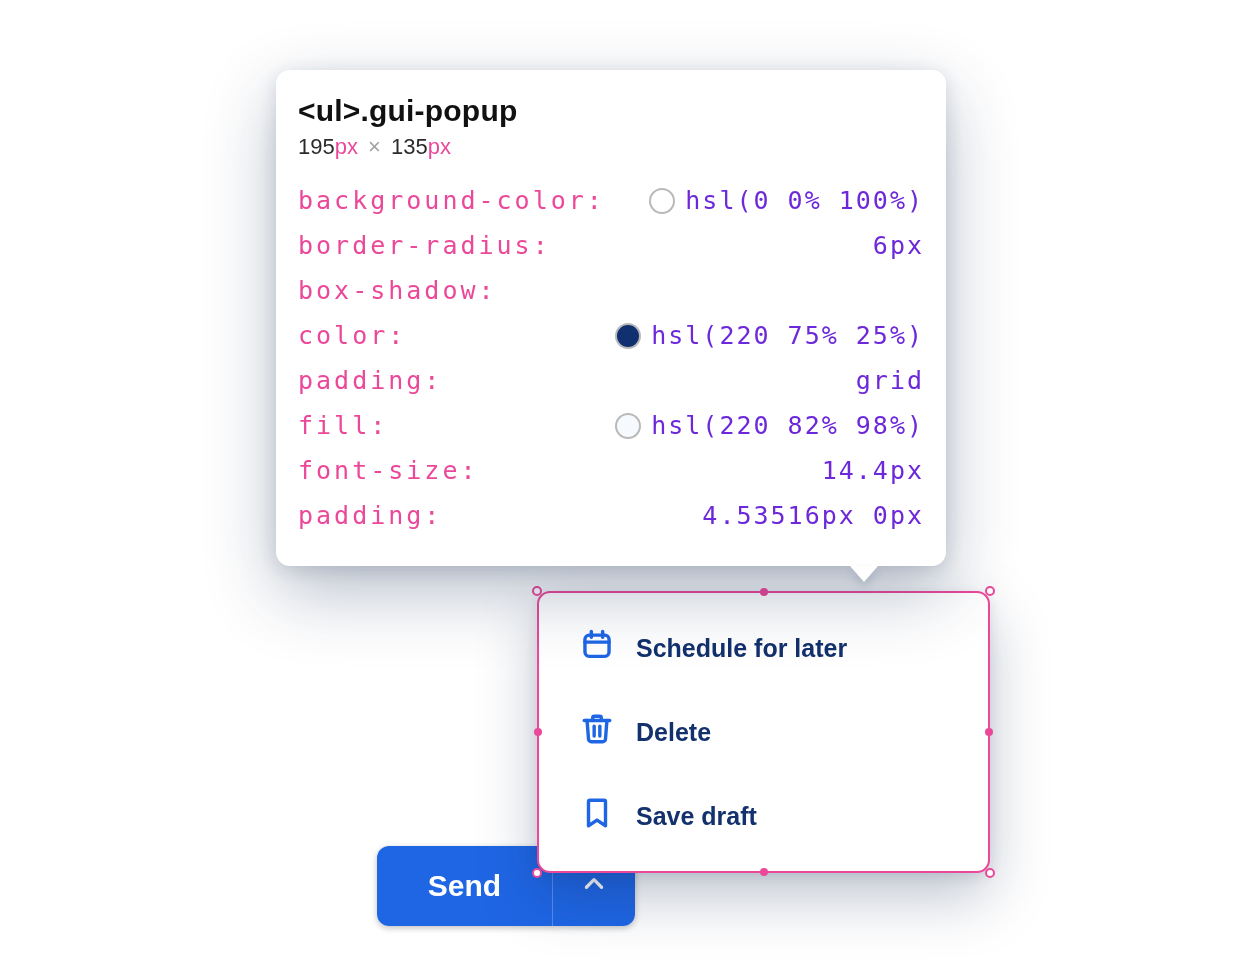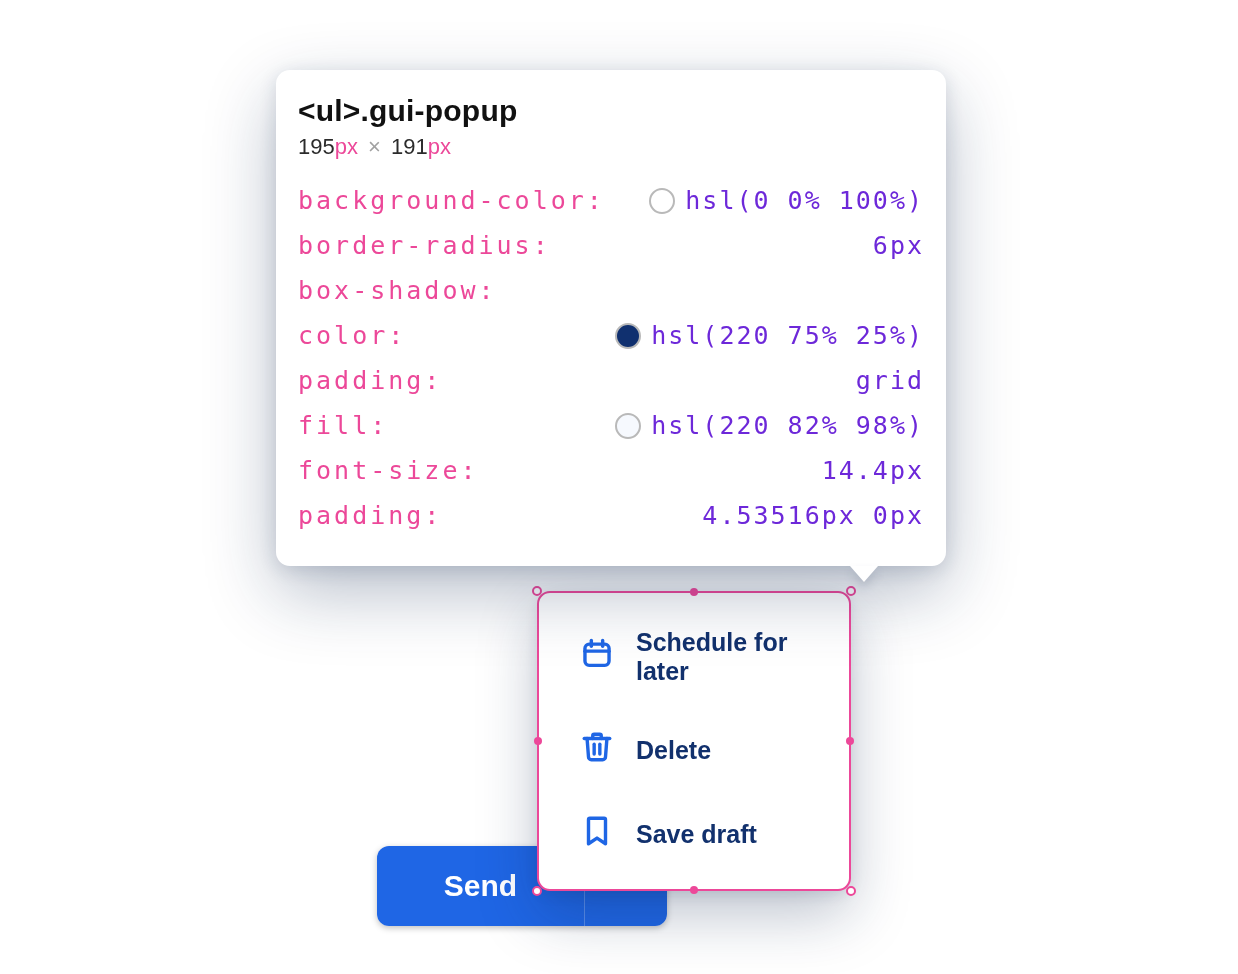--- a/index.html
+++ b/index.html
@@ -17,41 +17,41 @@
     position: absolute;
     left: 377px;
     top: 846px;
     height: 80px;
     display: flex;
     border-radius: 12px;
     overflow: hidden;
     box-shadow: 0 2px 6px rgba(0,0,0,0.25);
   }
   .send-btn {
-    width: 208px;
+    width: 176px;
     background: #1f66e5;
     color: #ffffff;
     font-size: 30px;
     font-weight: 600;
     display: flex; align-items: center; justify-content: center;
     border-right: 1px solid rgba(255,255,255,0.25);
   }
   .send-chevron {
     width: 82px;
     background: #1f66e5;
     display: flex; align-items: center; justify-content: center;
   }
   .send-chevron svg { width: 26px; height: 26px; stroke: #ffffff; stroke-width: 3; fill: none; stroke-linecap: round; stroke-linejoin: round; }
 
   
   .gui-popup {
     position: absolute;
     left: 538px;
     top: 592px;
-    width: 312px;
+    width: 451px;
     background: #ffffff;
     border-radius: 12px;
     box-shadow: 0 24px 60px rgba(18,40,80,0.28), 0 4px 14px rgba(18,40,80,0.12);
     padding: 14px 0;
     
     outline: 2px solid #ec4899;
     outline-offset: -1px;
   }
   .gui-popup .item {
     display: flex;
@@ -221,21 +221,21 @@
   </div>
 </div>
 
 <div class="devtooltip">
   <div class="hdr">
     <span class="tag">&lt;ul&gt;</span><span class="cls">.gui-popup</span>
   </div>
   <div class="dims">
     <span>195</span><span class="px">px</span>
     <span class="sep">×</span>
-    <span>191</span><span class="px">px</span>
+    <span>135</span><span class="px">px</span>
   </div>
 
   <div class="css-props">
 
     <div class="css-row">
       <span class="prop">background-color</span>
       <span class="gap"></span>
       <span class="val">
         <span class="swatch" style="background:#ffffff;border-color:#b9b9b9;"></span>
         <span>hsl(0 0% 100%)</span>

